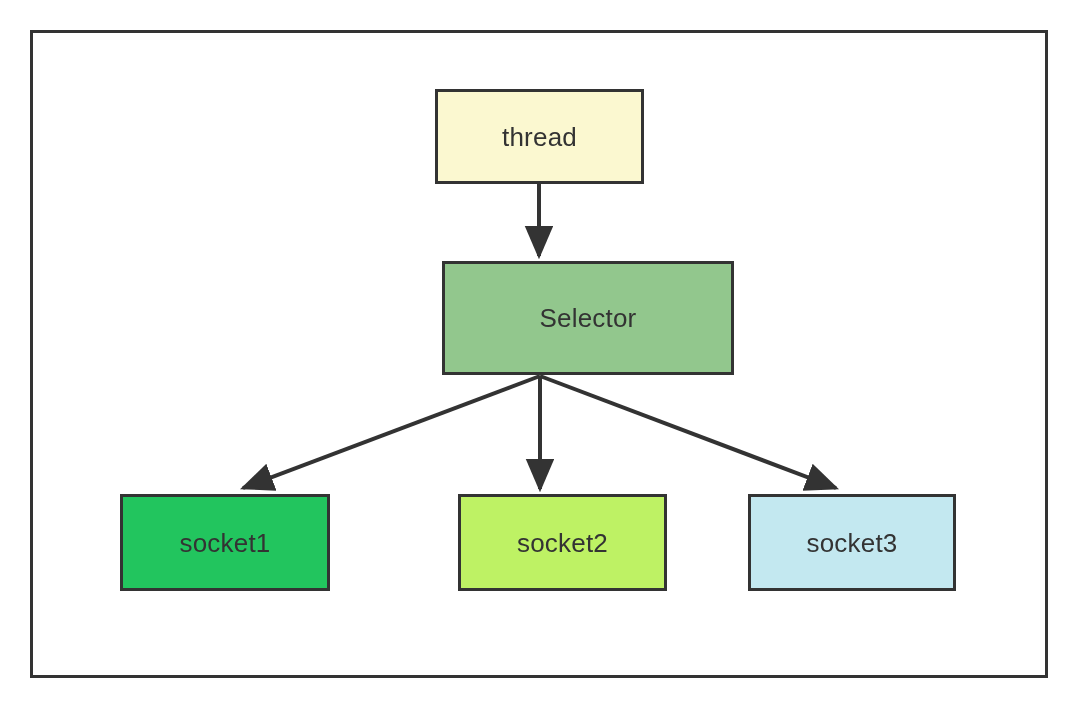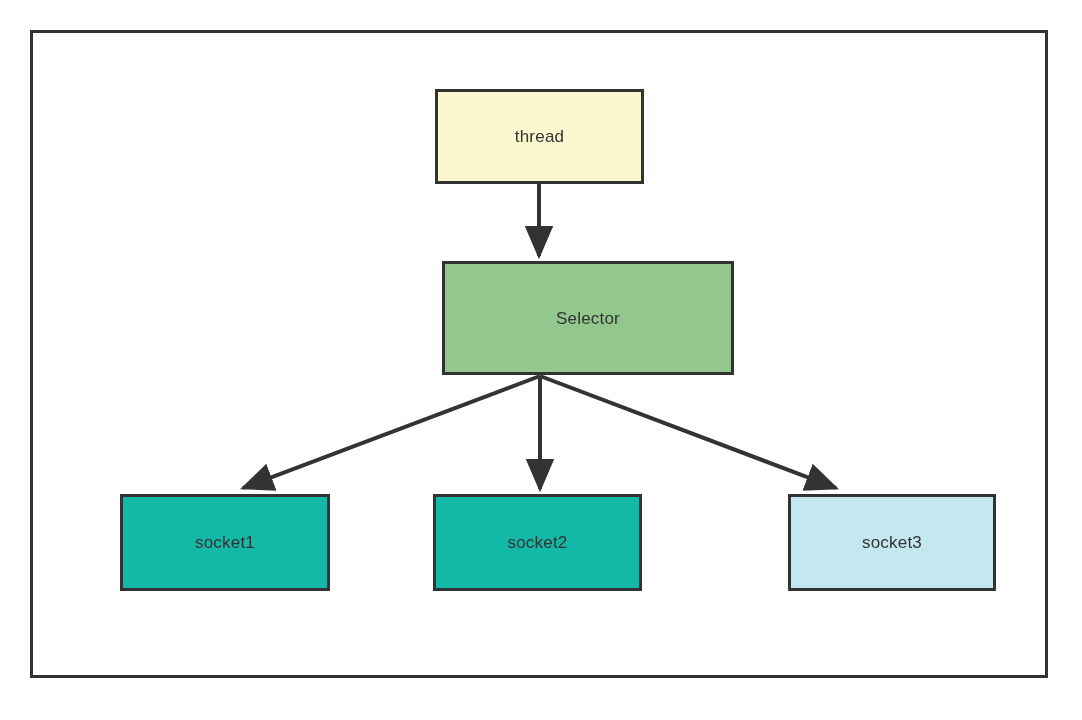--- a/index.html
+++ b/index.html
@@ -40,21 +40,21 @@
   }
   
   .node {
     position: absolute;
     box-sizing: border-box;
     border: 3px solid #333333;
     display: flex;
     align-items: center;
     justify-content: center;
     color: #333333;
-    font-size: 17px;
+    font-size: 26px;
     line-height: 1;
     letter-spacing: 0.2px;
     font-weight: 400;
     white-space: nowrap;
   }
   .node-thread {
     left: 435px;
     top: 89px;
     width: 209px;
     height: 95px;
@@ -66,31 +66,31 @@
     width: 292px;
     height: 114px;
     background: #92c78d;
     margin-left: 48px;
   }
   .node-socket1 {
     left: 120px;
     top: 494px;
     width: 210px;
     height: 97px;
-    background: #14b8a6;
+    background: #22c55e;
   }
   .node-socket2 {
-    left: 433px;
+    left: 458px;
     top: 494px;
     width: 209px;
     height: 97px;
-    background: #14b8a6;
+    background: #bef264;
   }
   .node-socket3 {
-    left: 788px;
+    left: 748px;
     top: 494px;
     width: 208px;
     height: 97px;
     background: #c3e8f0;
   }
   .node-label {
     display: block;
   }
 </style>
 </head>

